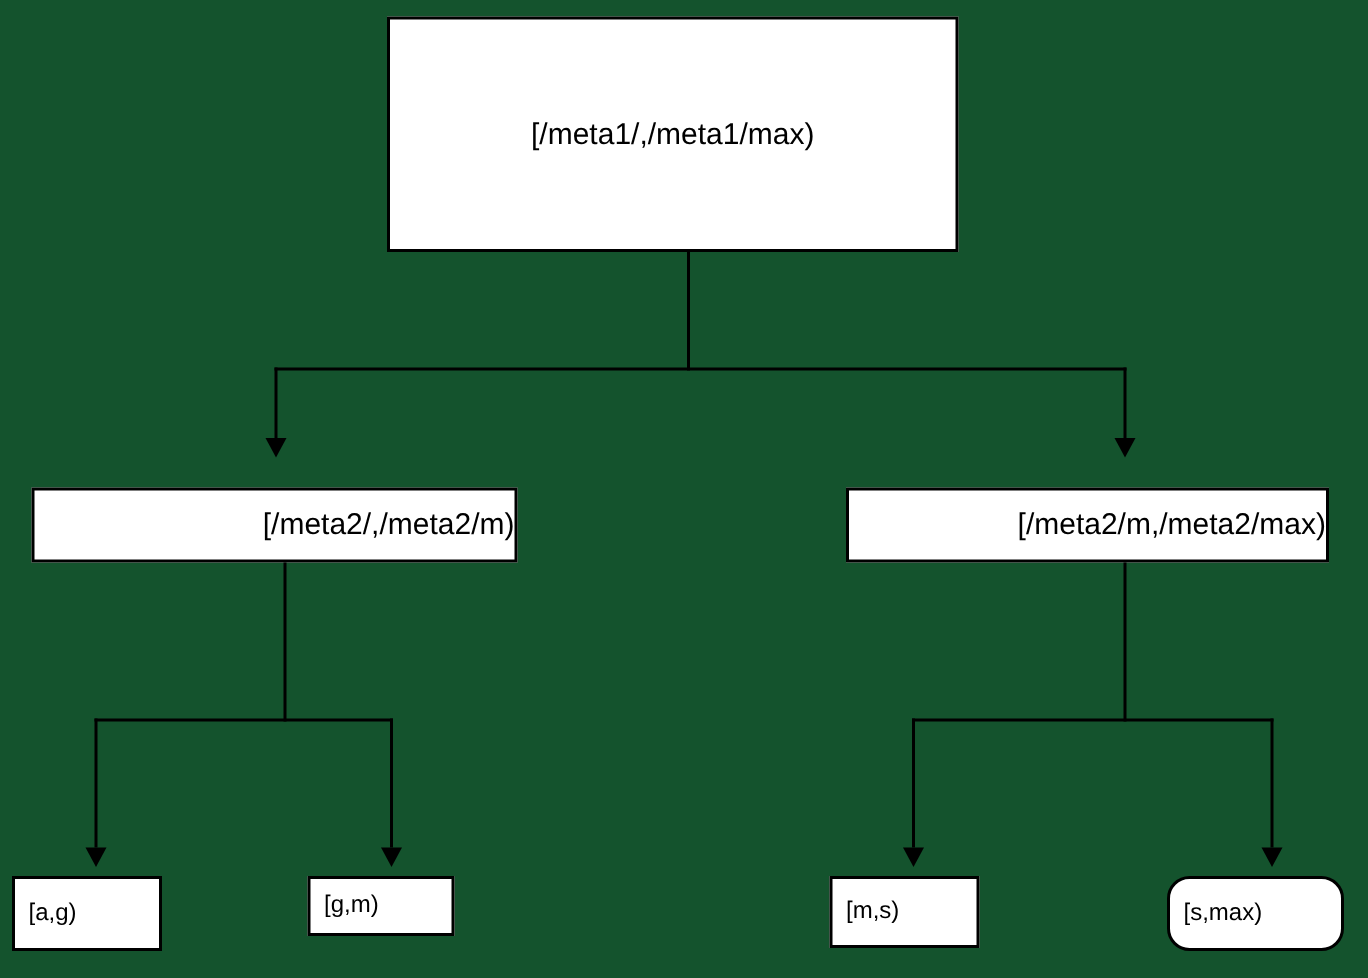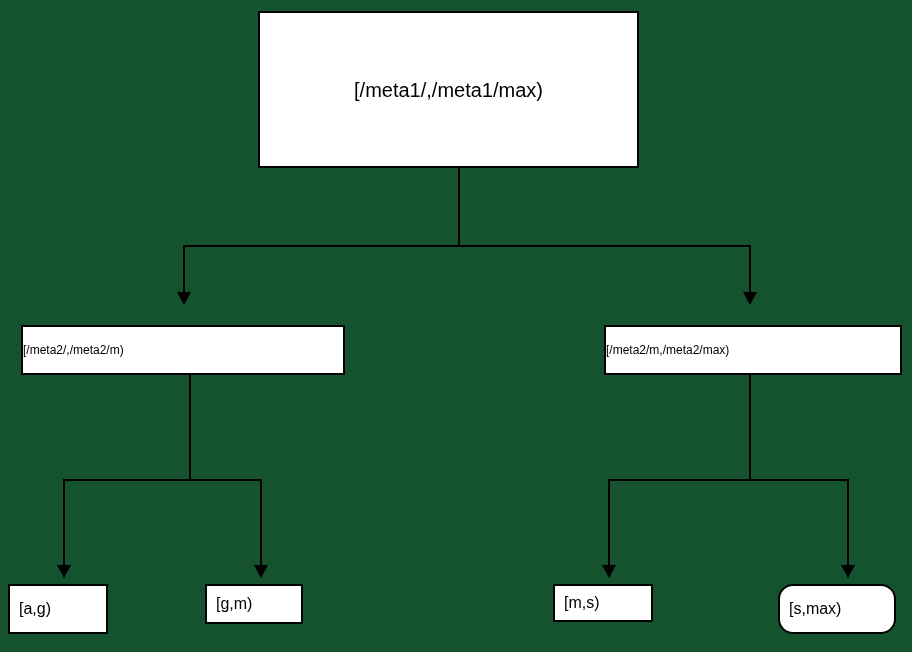--- a/index.html
+++ b/index.html
@@ -27,22 +27,22 @@
   }
   .node-label {
     display: block;
     line-height: 1;
   }
   .node.root {
     justify-content: center;
     font-size: 20px;
   }
   .node.mid {
-    justify-content: flex-start;
-    font-size: 12px;
+    justify-content: flex-end;
+    font-size: 20px;
   }
   .node.leaf {
     justify-content: flex-start;
     font-size: 16px;
     padding-left: 9px;
   }
   .edge-v {
     position: absolute;
     width: 2px;
     background: #000000;
@@ -77,21 +77,21 @@
   <div class="edge-v" style="left:183px; top:245px; height:47px;"></div>
   <div class="arrow-head" style="left:177px; top:292px;"></div>
 
   <div class="edge-v" style="left:749px; top:245px; height:47px;"></div>
   <div class="arrow-head" style="left:743px; top:292px;"></div>
 
   <div class="node mid" style="left:21px; top:325px; width:324px; height:50px;">
     <span class="node-label">[/meta2/,/meta2/m)</span>
   </div>
 
-  <div class="node mid" style="left:604px; top:325px; width:298px; height:50px;">
+  <div class="node mid" style="left:564px; top:325px; width:322px; height:50px;">
     <span class="node-label">[/meta2/m,/meta2/max)</span>
   </div>
 
   <div class="edge-v" style="left:189px; top:375px; height:106px;"></div>
   <div class="edge-h" style="left:63px; top:479px; width:199px;"></div>
 
   <div class="edge-v" style="left:63px; top:479px; height:86px;"></div>
   <div class="arrow-head" style="left:57px; top:565px;"></div>
 
   <div class="edge-v" style="left:260px; top:479px; height:86px;"></div>
@@ -107,21 +107,21 @@
   <div class="arrow-head" style="left:841px; top:565px;"></div>
 
   <div class="node leaf" style="left:8px; top:584px; width:100px; height:50px;">
     <span class="node-label">[a,g)</span>
   </div>
 
   <div class="node leaf" style="left:205px; top:584px; width:98px; height:40px;">
     <span class="node-label">[g,m)</span>
   </div>
 
-  <div class="node leaf" style="left:553px; top:584px; width:100px; height:38px;">
+  <div class="node leaf" style="left:553px; top:584px; width:100px; height:48px;">
     <span class="node-label">[m,s)</span>
   </div>
 
   <div class="node leaf" style="left:778px; top:584px; width:118px; height:50px;border-radius:15px;">
     <span class="node-label">[s,max)</span>
   </div>
 
 </div>
 
 </body></html>

